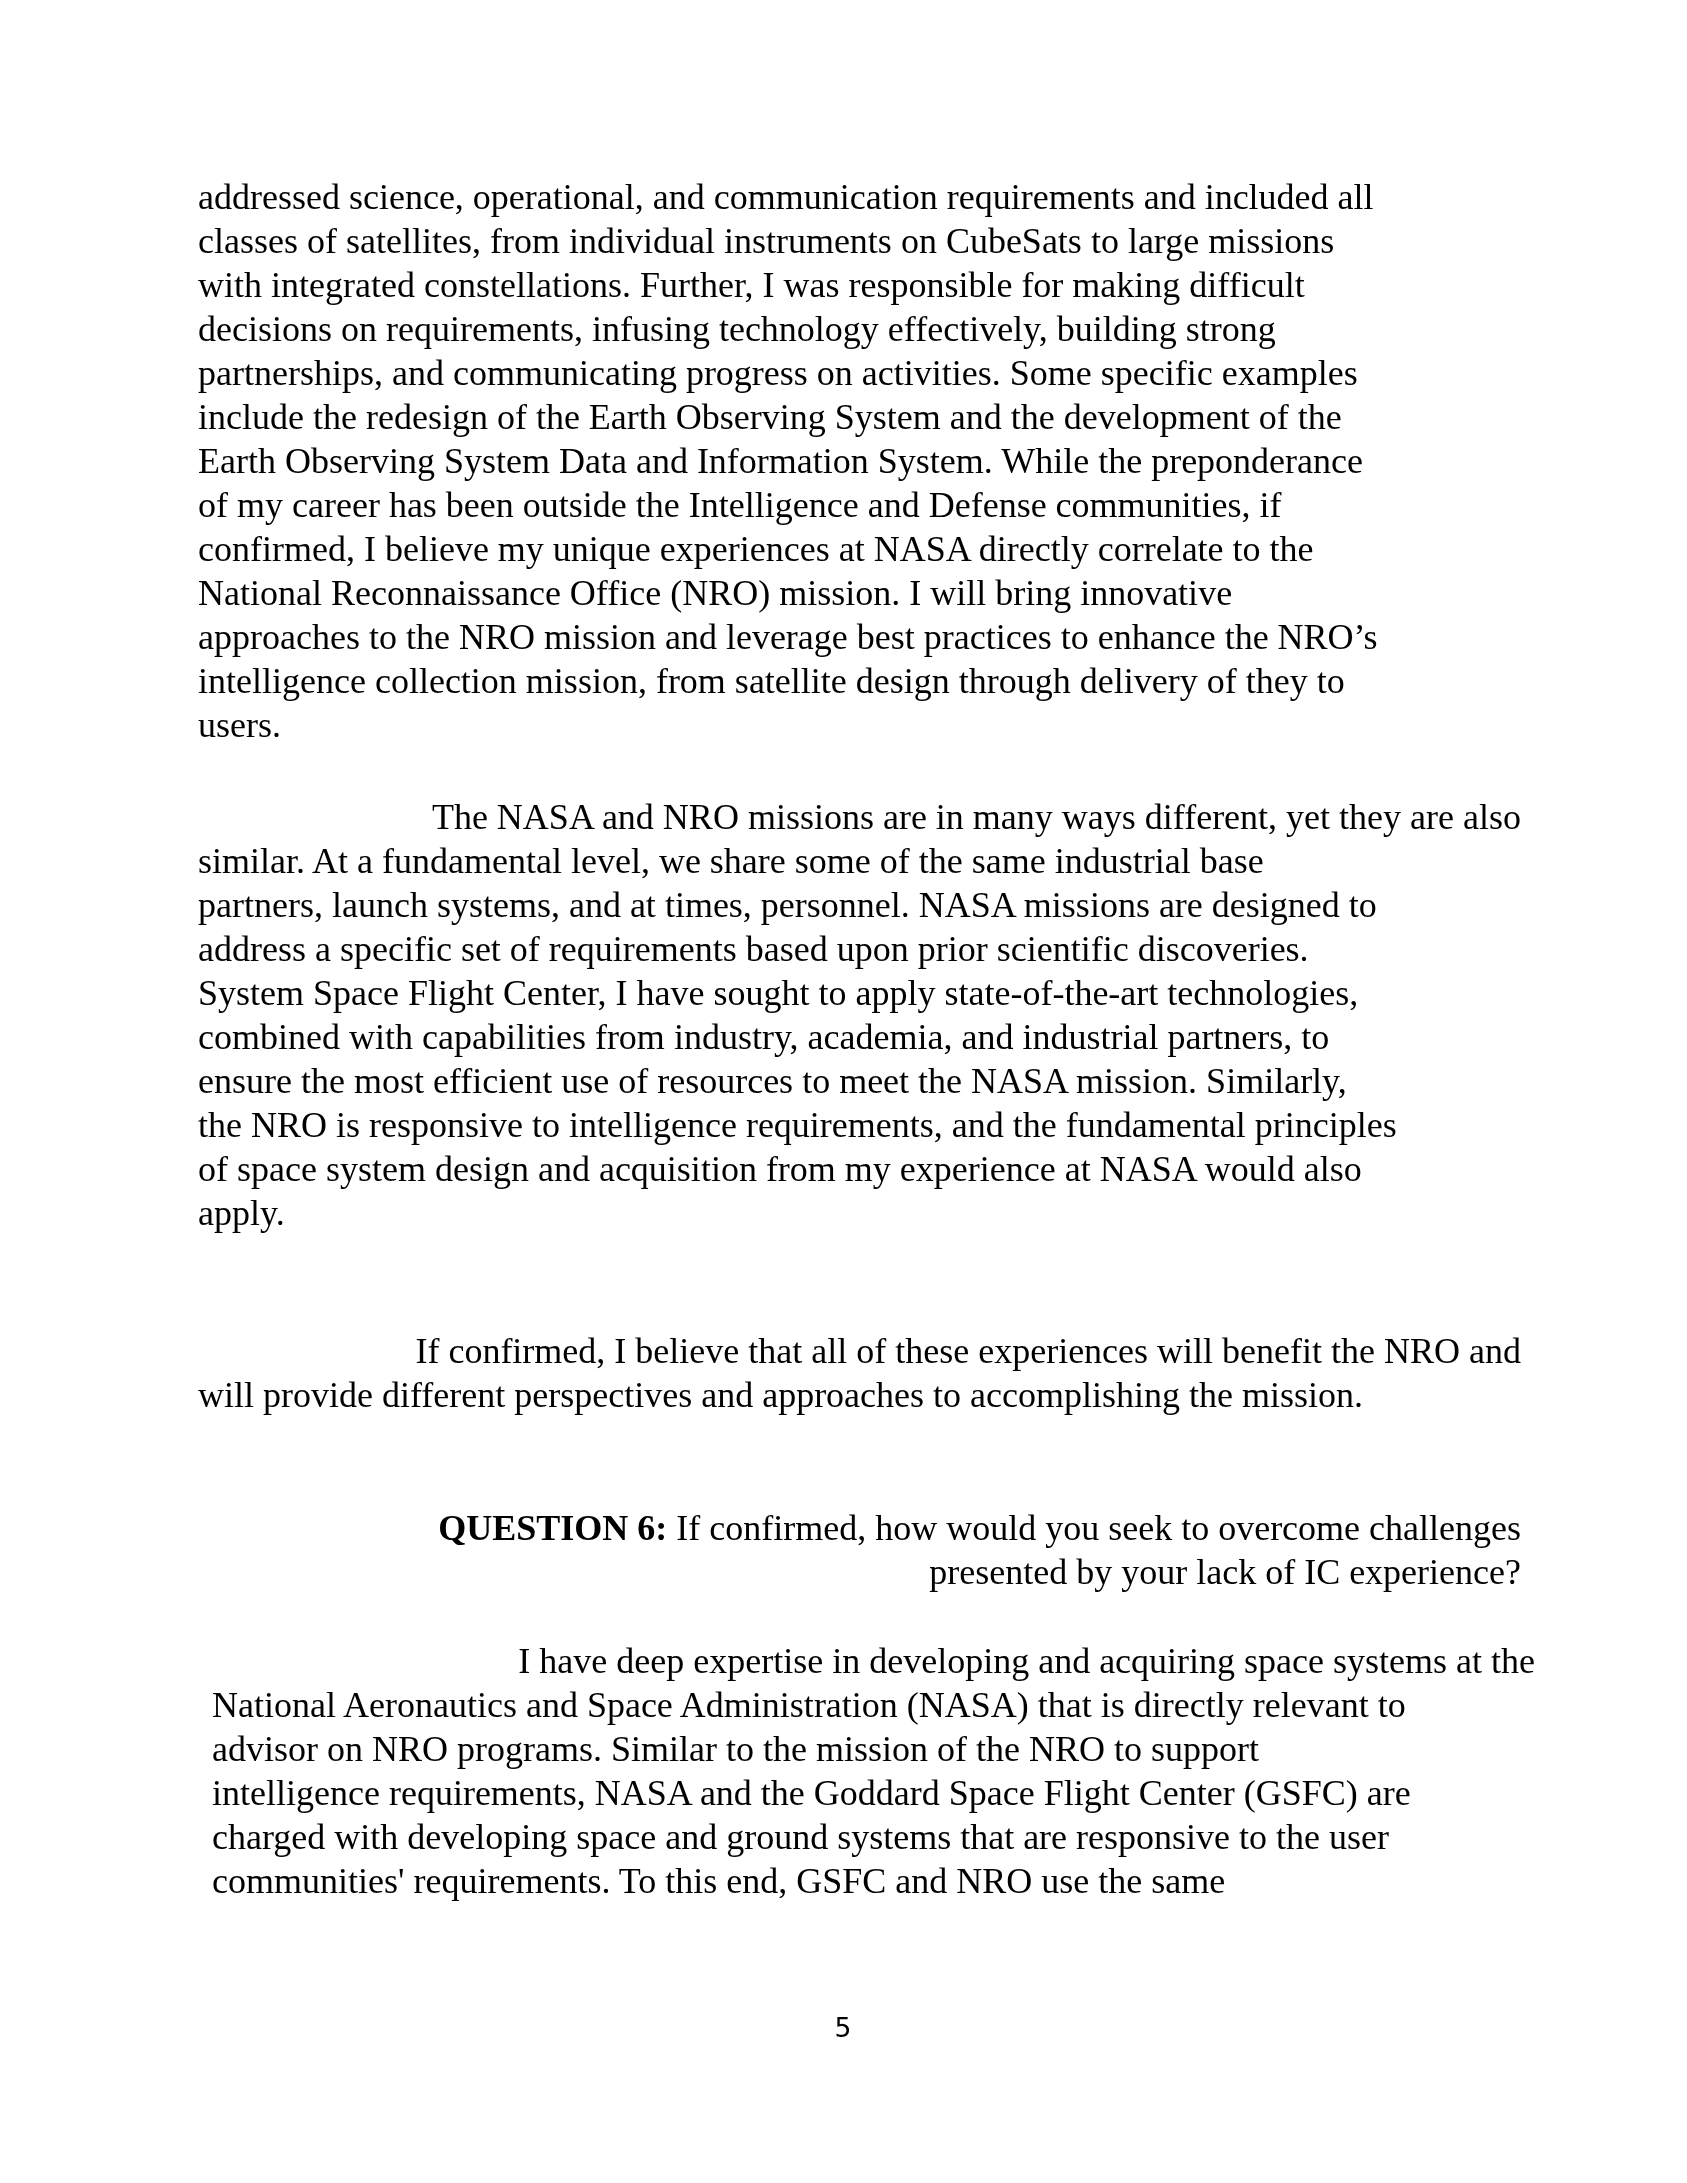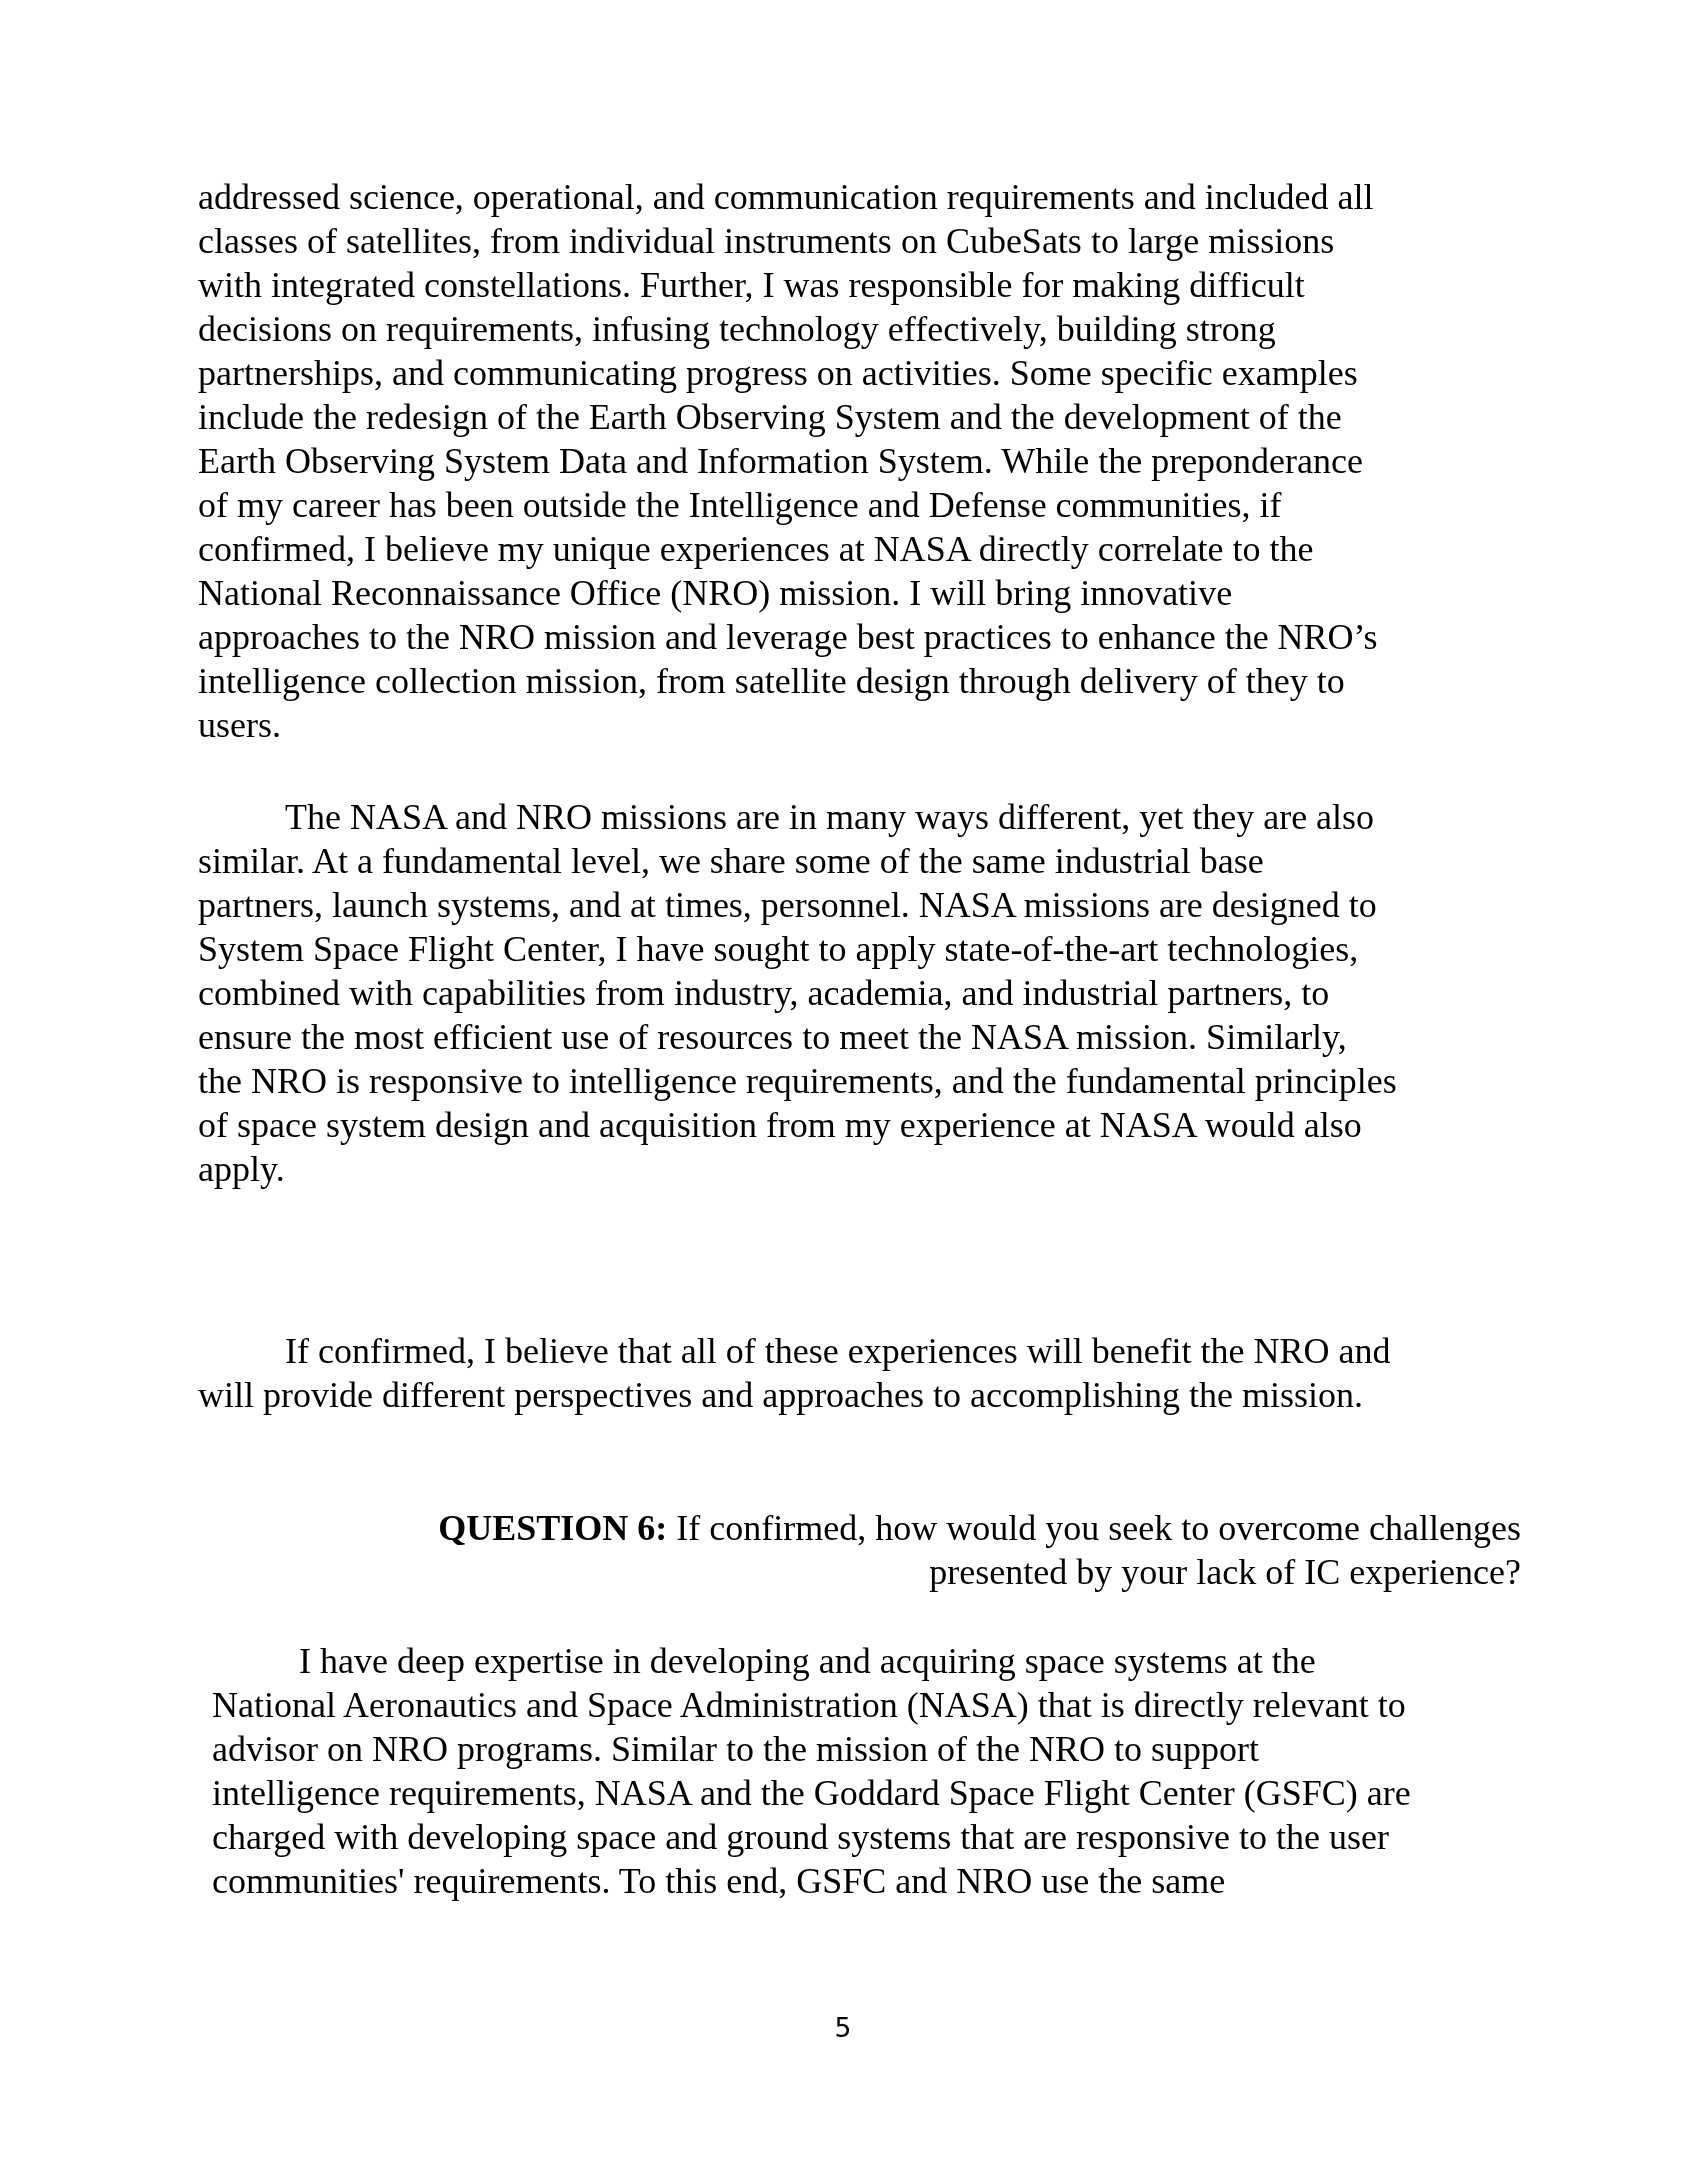--- a/index.html
+++ b/index.html
@@ -9,21 +9,21 @@
     position: absolute;
     left: 198px;
     width: 1323px;
     font-family: "Liberation Serif", "DejaVu Serif", serif;
     font-size: 36px;
     line-height: 44px;
     color: #000000;
     white-space: nowrap;
   }
   .line { display: block; height: 44px; }
-  .line.indent { padding-left: 87px; }
+  .line.indent { padding-left: 87px; text-align: right; }
   .q-label { font-weight: bold; }
   #p1 { top: 175px; }
   #p2 { top: 795px; }
   #p3 { top: 1329px; font-family: Liberation Serif, serif; }
   #q6 { top: 1506px; text-align: right; }
   #p4 { top: 1639px; margin-left: 14px; }
   .page-number {
     position: absolute;
     left: 810px;
     width: 66px;
@@ -53,20 +53,21 @@
     <span class="line">National Reconnaissance Office (NRO) mission.  I will bring innovative</span>
     <span class="line">approaches to the NRO mission and leverage best practices to enhance the NRO’s</span>
     <span class="line">intelligence collection mission, from satellite design through delivery of they to</span>
     <span class="line">users.</span>
   </div>
 
   <div class="para" id="p2">
     <span class="line indent">The NASA and NRO missions are in many ways different, yet they are also</span>
     <span class="line">similar.  At a fundamental level, we share some of the same industrial base</span>
     <span class="line">partners, launch systems, and at times, personnel.  NASA missions are designed to</span>
+    <span class="line">address a specific set of requirements based upon prior scientific discoveries.</span>
     <span class="line">System Space Flight Center, I have sought to apply state-of-the-art technologies,</span>
     <span class="line">combined with capabilities from industry, academia, and industrial partners, to</span>
     <span class="line">ensure the most efficient use of resources to meet the NASA mission.  Similarly,</span>
     <span class="line">the NRO is responsive to intelligence requirements, and the fundamental principles</span>
     <span class="line">of space system design and acquisition from my experience at NASA would also</span>
     <span class="line">apply.</span>
   </div>
 
   <div class="para" id="p3">
     <span class="line indent">If confirmed, I believe that all of these experiences will benefit the NRO and</span>

